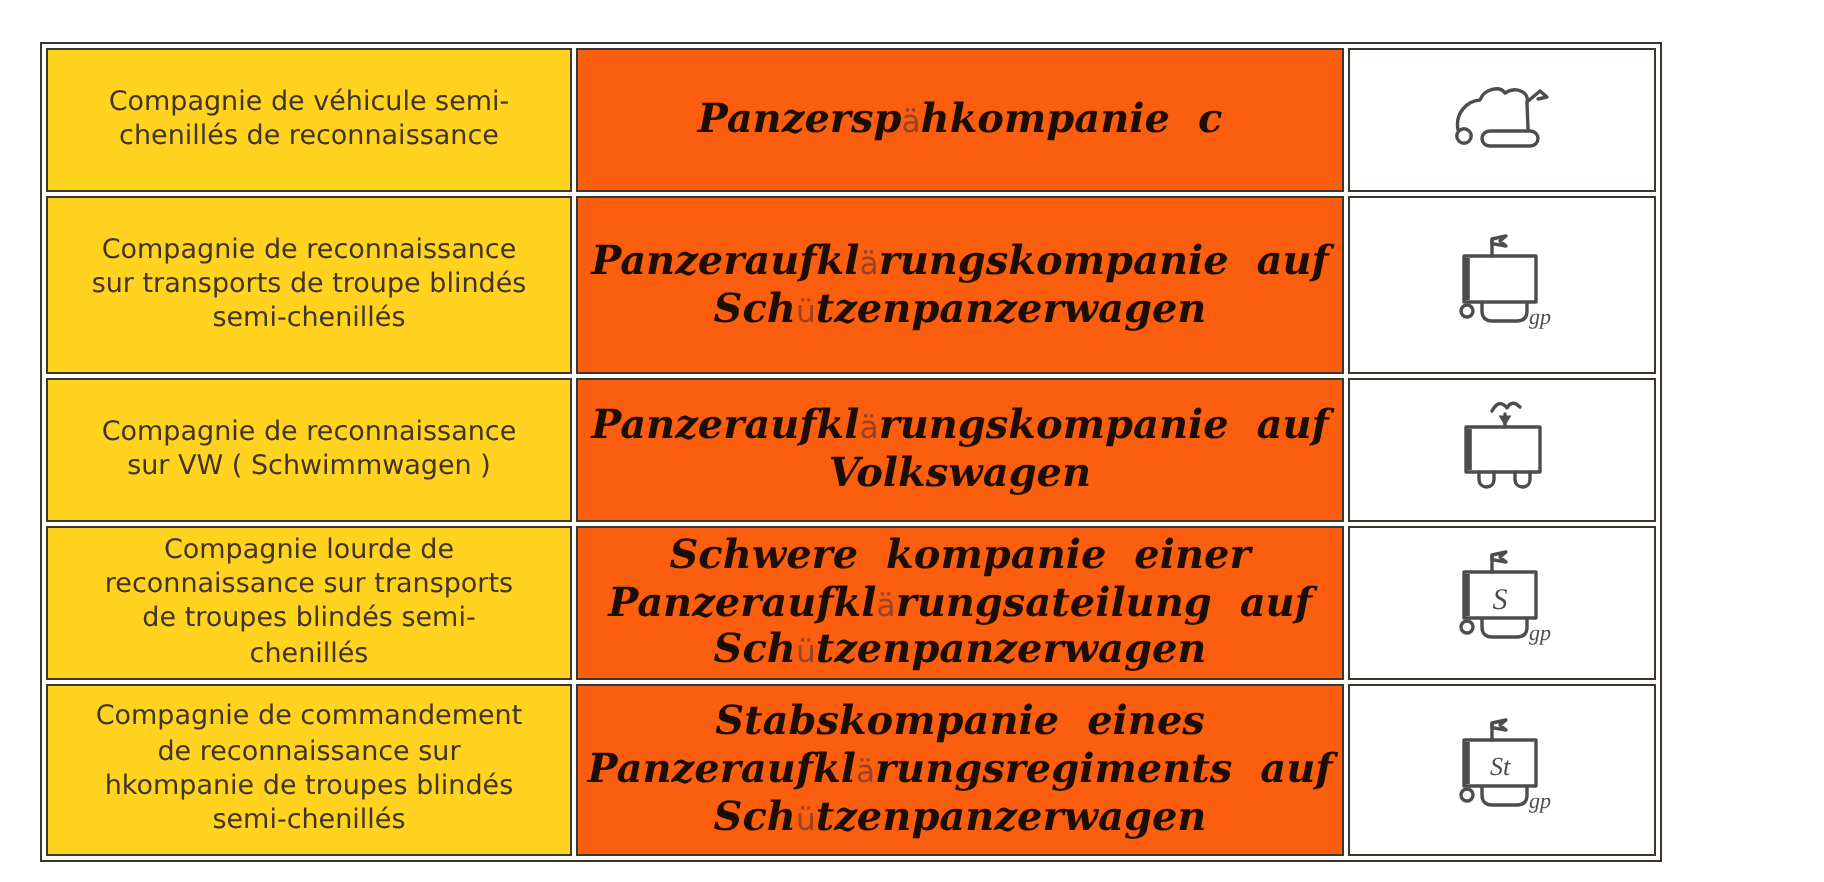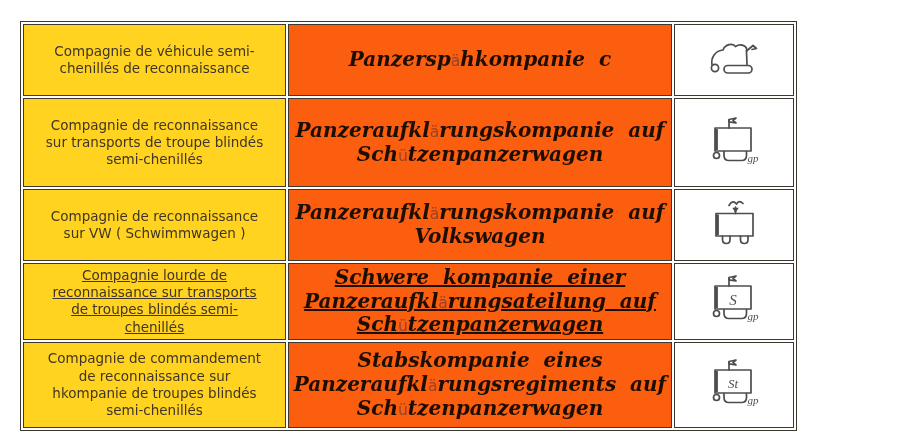--- a/index.html
+++ b/index.html
@@ -9,25 +9,25 @@
   *{margin:0;padding:0;box-sizing:border-box;}
   html,body{width:912px;height:441px;background:#ffffff;overflow:hidden;}
   body{font-family:"DejaVu Sans","Liberation Sans",sans-serif;}
   .stage{position:relative;padding:21px 0 0 20px;}
   table.units{border-collapse:separate;border-spacing:2px;border:1px solid var(--border);background:#ffffff;}
   td{border:1px solid var(--border);text-align:center;vertical-align:middle;padding:2px 3px;}
   td.fr{width:263px;background:var(--yellow);color:var(--frtext);font-size:13.5px;line-height:1.28;white-space:pre-line;}
   td.de{width:384px;background:var(--orange);color:var(--detext);
         font-family:"DejaVu Serif","Liberation Serif",serif;font-weight:bold;font-style:italic;
         font-size:20px;line-height:1.18;word-spacing:7px;white-space:pre-line;margin-top:28px;}
-  td.ic{width:120px;background:#ffffff;}
+  td.ic{width:154px;background:#ffffff;}
   tr:nth-child(1) td{height:72px;}
   tr:nth-child(2) td{height:89px;}
   tr:nth-child(3) td{height:72px;}
-  tr:nth-child(4) td{height:75px;text-decoration:underline;}
+  tr:nth-child(4) td{height:75px;}
   tr:nth-child(5) td{height:86px;}
   .umlaut{font-family:"DejaVu Sans","Liberation Sans",sans-serif;font-style:normal;font-weight:400;
           color:var(--umlaut);font-size:0.78em;}
   .iconbox{display:inline-block;line-height:0;}
 </style>
 </head>
 <body>
 
 <div class="stage">
   <table class="units">

